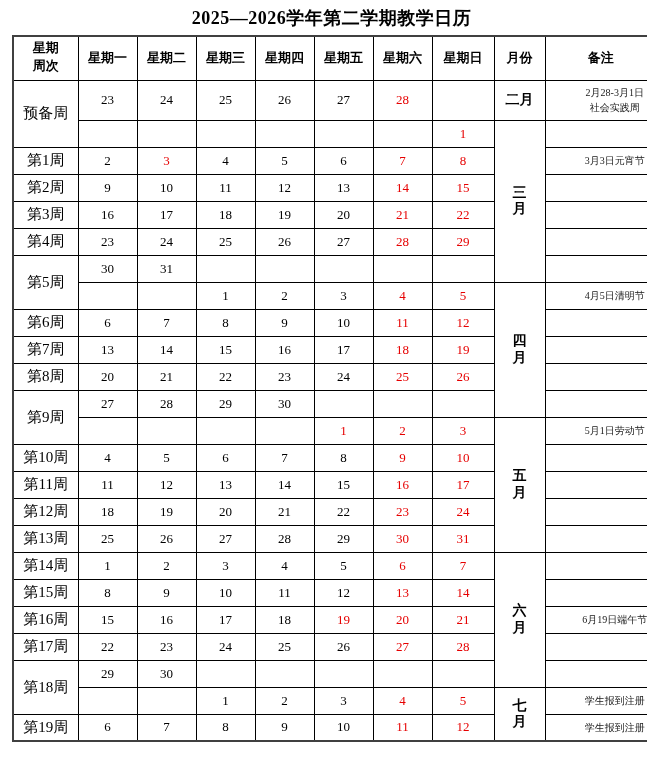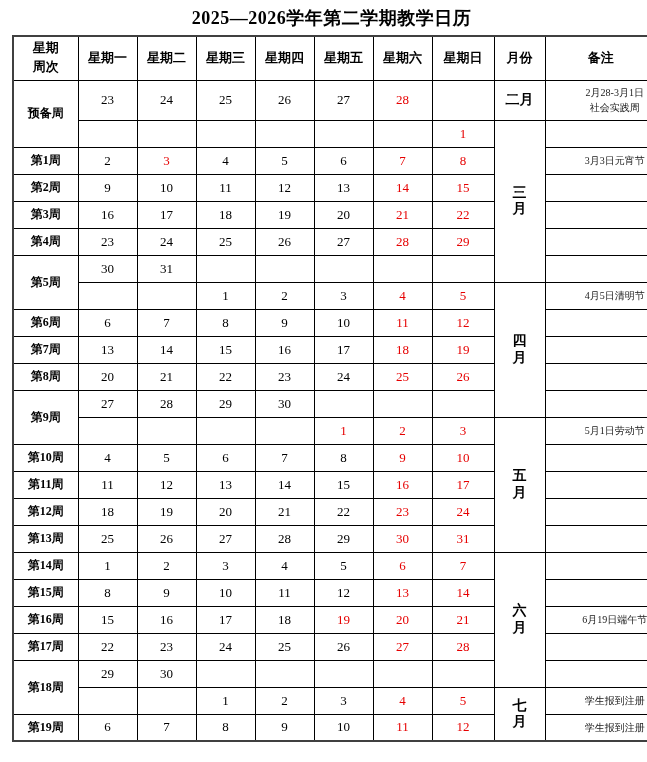--- a/index.html
+++ b/index.html
@@ -42,22 +42,22 @@
   }
   .cal thead tr { height: 44px; }
   .cal tbody tr { height: 27px; }
   .cal tbody tr.tall { height: 40px; }
   .cal th {
     font-size: 13px;
     font-weight: bold;
     line-height: 1.45;
   }
   td.week-cell {
-    font-size: 12px;
-    font-weight: bold;
+    font-size: 15px;
+    font-weight: normal;
   }
   td.day-cell {
     font-size: 13px;
     font-weight: normal;
   }
   td.day-cell.red { color: var(--red, #e60000); }
   td.month-cell {
     font-size: 14px;
     font-weight: bold;
     line-height: 1.2;
@@ -88,21 +88,21 @@
         <col style="width:59px">
         <col style="width:59px">
         <col style="width:62px">
       <col style="width:51px">
       <col style="width:112px">
     </colgroup>
     <thead>
         <tr>
           <th>
             <span style="display: block;">星期</span>
-            <span style="display: block;">周次</span>
+            <span style="display: block; font-family: Liberation Mono, monospace;">周次</span>
           </th>
           <th>星期一</th>
           <th>星期二</th>
           <th>星期三</th>
           <th>星期四</th>
           <th>星期五</th>
           <th>星期六</th>
           <th>星期日</th>
           <th>月份</th>
           <th>备注</th>

